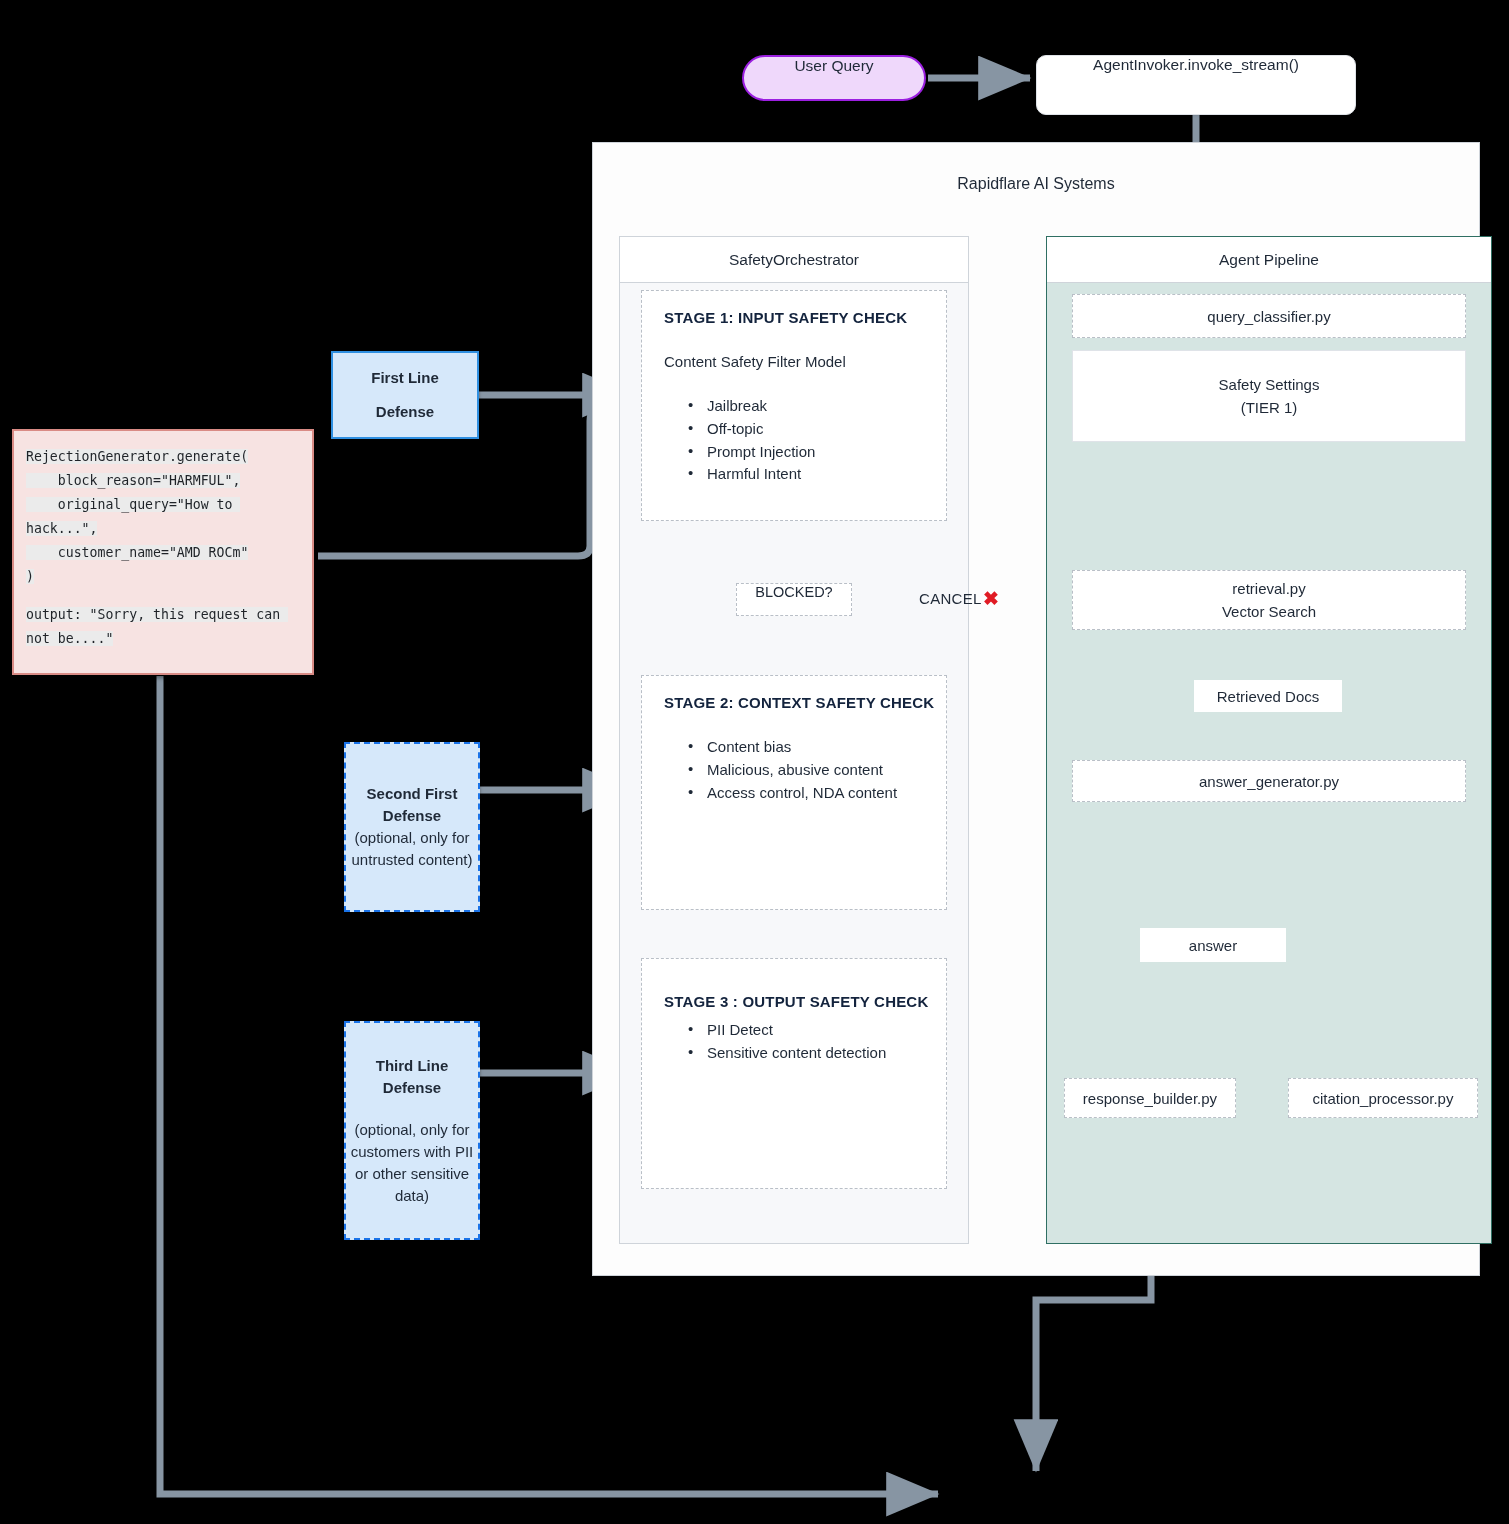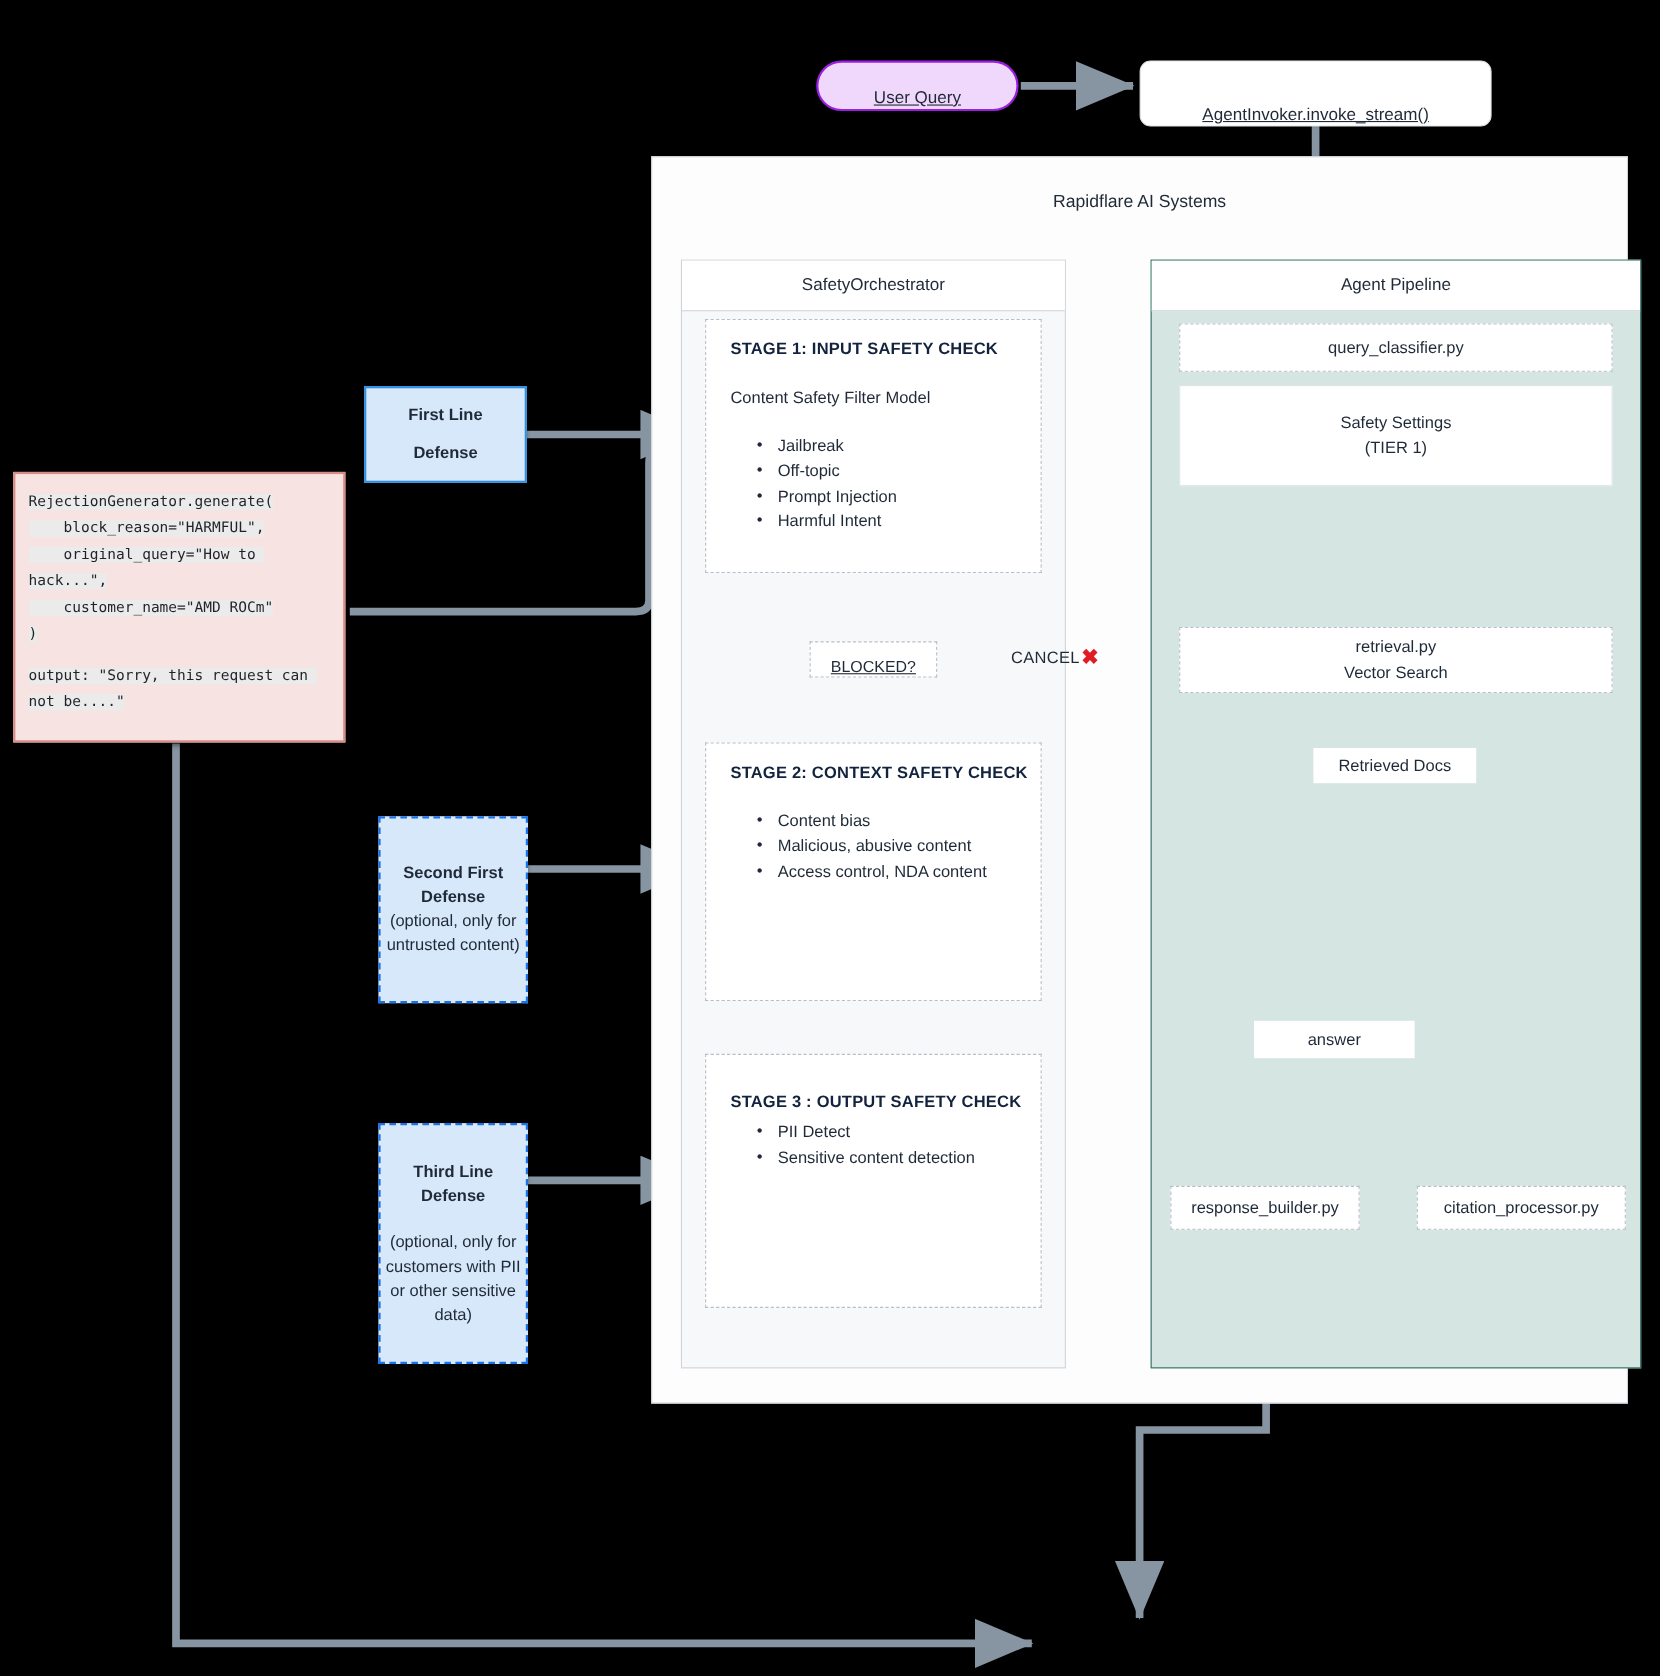--- a/index.html
+++ b/index.html
@@ -3,22 +3,22 @@
 <meta charset="utf-8">
 <title>Rapidflare AI Systems — Safety Architecture</title>
 <style>
   html,body{margin:0;padding:0;background:#000;}
   body{font-family:"Liberation Sans", sans-serif;}
   #stage{position:relative;width:1509px;height:1524px;background:#000;overflow:hidden;}
   #stage *{box-sizing:border-box;}
 
   svg.wires{position:absolute;left:0;top:0;width:1509px;height:1524px;pointer-events:none;}
 
-  .node{position:absolute;display:flex;flex-direction:column;align-items:center;justify-content:flex-end;
-        text-align:center;color:#1f2937;text-decoration:underline;}
+  .node{position:absolute;display:flex;flex-direction:column;align-items:center;justify-content:flex-start;
+        text-align:center;color:#1f2937;}
 
   
   .pill-user{left:742px;top:55px;width:184px;height:46px;background:#efd8fb;border:2.5px solid #9b1fe0;
              border-radius:24px;font-size:15.5px;color:#1f2937;}
   .pill-invoke{left:1036px;top:55px;width:320px;height:60px;background:#ffffff;border:1px solid #dfe3e8;
                border-radius:10px;font-size:15.5px;box-shadow:0 1px 2px rgba(0,0,0,.10);}
 
   
   .sys-box{position:absolute;left:592px;top:142px;width:888px;height:1134px;background:#fdfdfd;
            border:1px solid #cfd4da;}
@@ -242,20 +242,23 @@
 
   <div class="pnode dashed n-ret">
     <span>retrieval.py</span>
     <span>Vector Search</span>
   </div>
 
   <div class="pnode plain n-docs">
     <span>Retrieved Docs</span>
   </div>
 
+  <div class="pnode dashed n-ans-gen">
+    <span>answer_generator.py</span>
+  </div>
 
   <div class="pnode plain n-answer">
     <span>answer</span>
   </div>
 
   <div class="pnode dashed n-rb">
     <span>response_builder.py</span>
   </div>
 
   <div class="pnode dashed n-cp">

